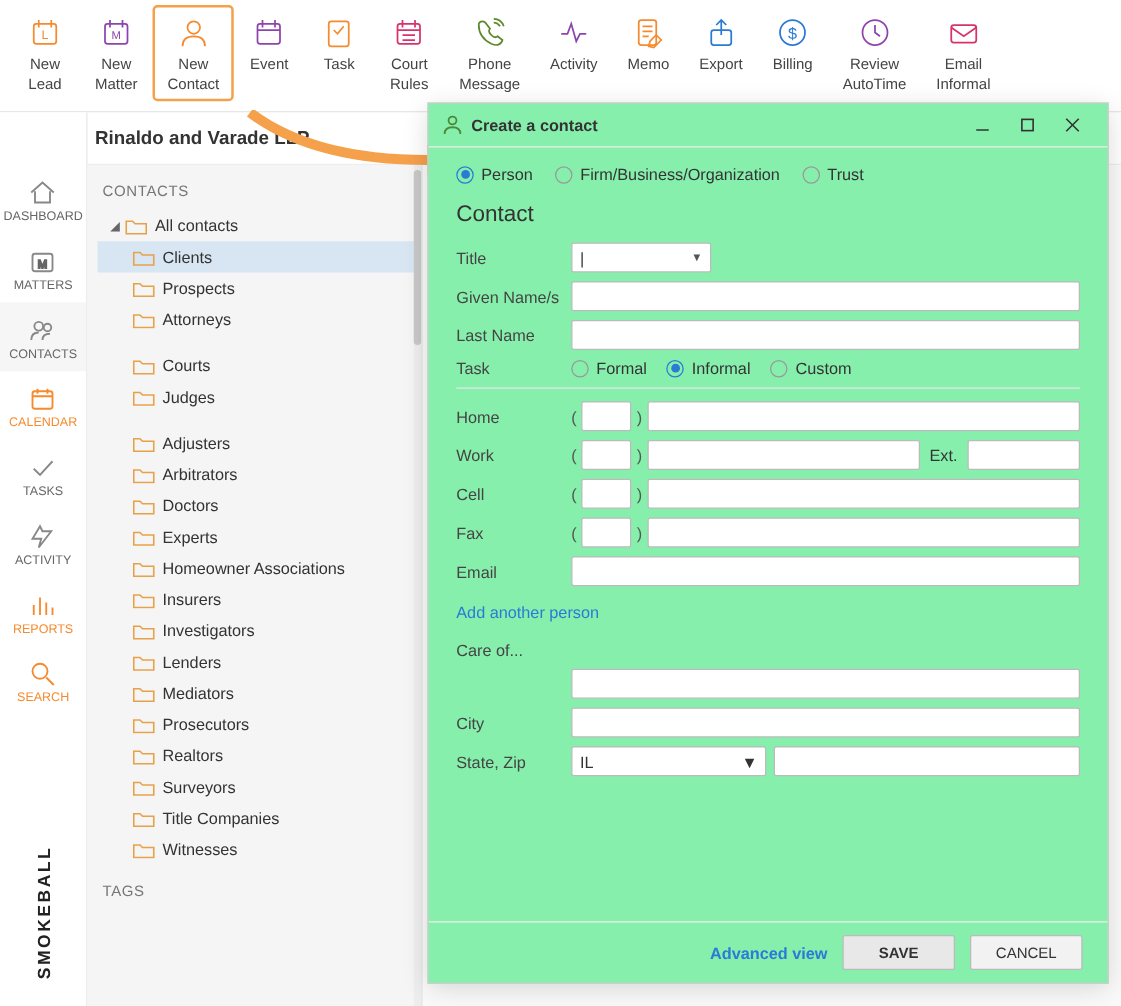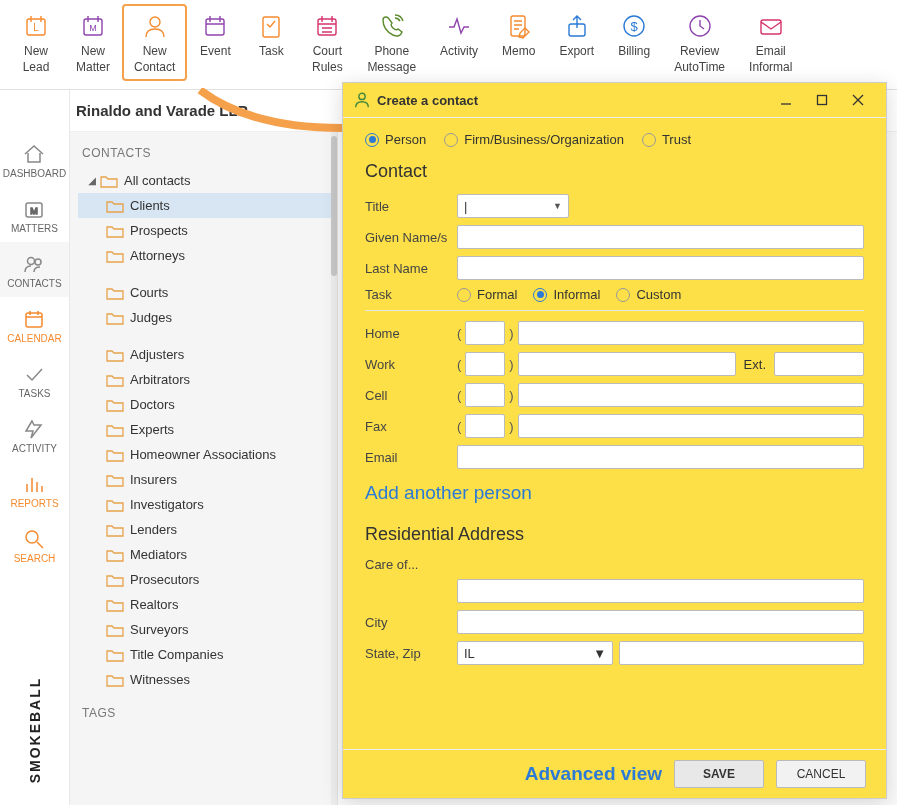--- a/index.html
+++ b/index.html
@@ -41,21 +41,21 @@
 .folder-icon svg { width: 18px; height: 14px; fill: none; stroke: #e6a24a; stroke-width: 1.3; }
 .tree-gap { height: 12px; }
 .tags-head { color: #777; font-size: 12px; padding: 14px 12px 4px; letter-spacing: 0.5px; }
 .sidebar-scroll { position: absolute; right: 0; top: 0; bottom: 0; width: 6px; background: #eee; }
 .sidebar-thumb { position: absolute; left: 0; width: 6px; background: #c8c8c8; border-radius: 3px; top: 4px; height: 140px; }
 
 
 .arrow { position: absolute; top: 88px; left: 190px; width: 180px; height: 60px; pointer-events: none; }
 
 
-.dialog { position: absolute; top: 82px; left: 342px; width: 545px; bottom: 6px; background: #fde047; border: 1px solid #ccc; box-shadow: 0 4px 20px rgba(0,0,0,0.15); display: flex; flex-direction: column; }
+.dialog { position: absolute; top: 82px; left: 342px; width: 545px; bottom: 18px; background: #86efac; border: 1px solid #ccc; box-shadow: 0 4px 20px rgba(0,0,0,0.15); display: flex; flex-direction: column; }
 .dlg-titlebar { display: flex; align-items: center; padding: 6px 10px; border-bottom: 1px solid #eee; }
 .dlg-titlebar .t-icon { width: 18px; height: 18px; margin-right: 6px; }
 .dlg-titlebar .t-label { font-size: 13px; font-weight: 600; flex: 1; }
 .dlg-winbtn { width: 36px; height: 22px; display: flex; align-items: center; justify-content: center; cursor: pointer; color: #333; }
 .dlg-winbtn svg { width: 12px; height: 12px; }
 .dlg-body { flex: 1; overflow: auto; padding: 14px 22px 8px; }
 .type-row { display: flex; gap: 18px; margin-bottom: 14px; }
 .radio { display: flex; align-items: center; gap: 6px; font-size: 13px; cursor: pointer; }
 .radio .dot { width: 14px; height: 14px; border-radius: 50%; border: 1.5px solid #999; display: flex; align-items: center; justify-content: center; }
 .radio.checked .dot { border-color: #2a7ad6; }
@@ -67,21 +67,21 @@
 .title-combo { width: 112px; height: 24px; border: 1px solid #bbb; border-radius: 2px; display: flex; align-items: center; justify-content: space-between; padding: 0 6px; cursor: pointer; background: #fff; }
 .title-combo span.caret-d { font-size: 9px; color: #555; }
 .wide { flex: 1; }
 .phone-group { display: flex; align-items: center; gap: 4px; flex: 1; }
 .phone-group .paren { color: #555; }
 .phone-group .area { width: 40px; }
 .phone-group .num { flex: 1; }
 .phone-group .ext-lbl { margin: 0 4px; }
 .phone-group .ext { width: 90px; }
 .divider { border-top: 1px solid #e6e6e6; margin: 8px 0 10px; }
-.link { color: #2a7ad6; cursor: pointer; font-size: 19px; margin: 6px 0 16px; display: inline-block; }
+.link { color: #2a7ad6; cursor: pointer; font-size: 13px; margin: 6px 0 16px; display: inline-block; }
 .state-combo { width: 156px; height: 24px; border: 1px solid #bbb; border-radius: 2px; display: flex; align-items: center; justify-content: space-between; padding: 0 6px; cursor: pointer; background: #fff; margin-right: 6px; }
 .dlg-footer { display: flex; align-items: center; justify-content: flex-end; padding: 10px 20px; border-top: 1px solid #eee; gap: 12px; }
 .dlg-footer .adv { color: #2a7ad6; cursor: pointer; margin-right: auto; margin-left: 0; font-weight: bold; }
 .btn { min-width: 90px; height: 28px; border: 1px solid #bbb; background: #f2f2f2; border-radius: 2px; cursor: pointer; font-size: 12px; color: #333; }
 .btn.primary { background: #e8e8e8; font-weight: 600; }
 input::placeholder { color: #aaa; }
 </style>
 </head>
 <body>
 
@@ -537,21 +537,20 @@
           <input type="text" class="num" style="">
         </div>
     </div>
     <div class="form-row">
       <span class="lbl">Email</span>
       <input type="text" class="wide" style="">
     </div>
 
     <span class="link">Add another person</span>
 
-    <h2 class="sect">Residential Address</h2>
     <div class="form-row">
       <span class="lbl">Care of...</span>
     </div>
     <div class="form-row">
       <span class="lbl"></span>
       <input type="text" class="wide" style="">
     </div>
     <div class="form-row">
       <span class="lbl">City</span>
       <input type="text" class="wide" style="">

